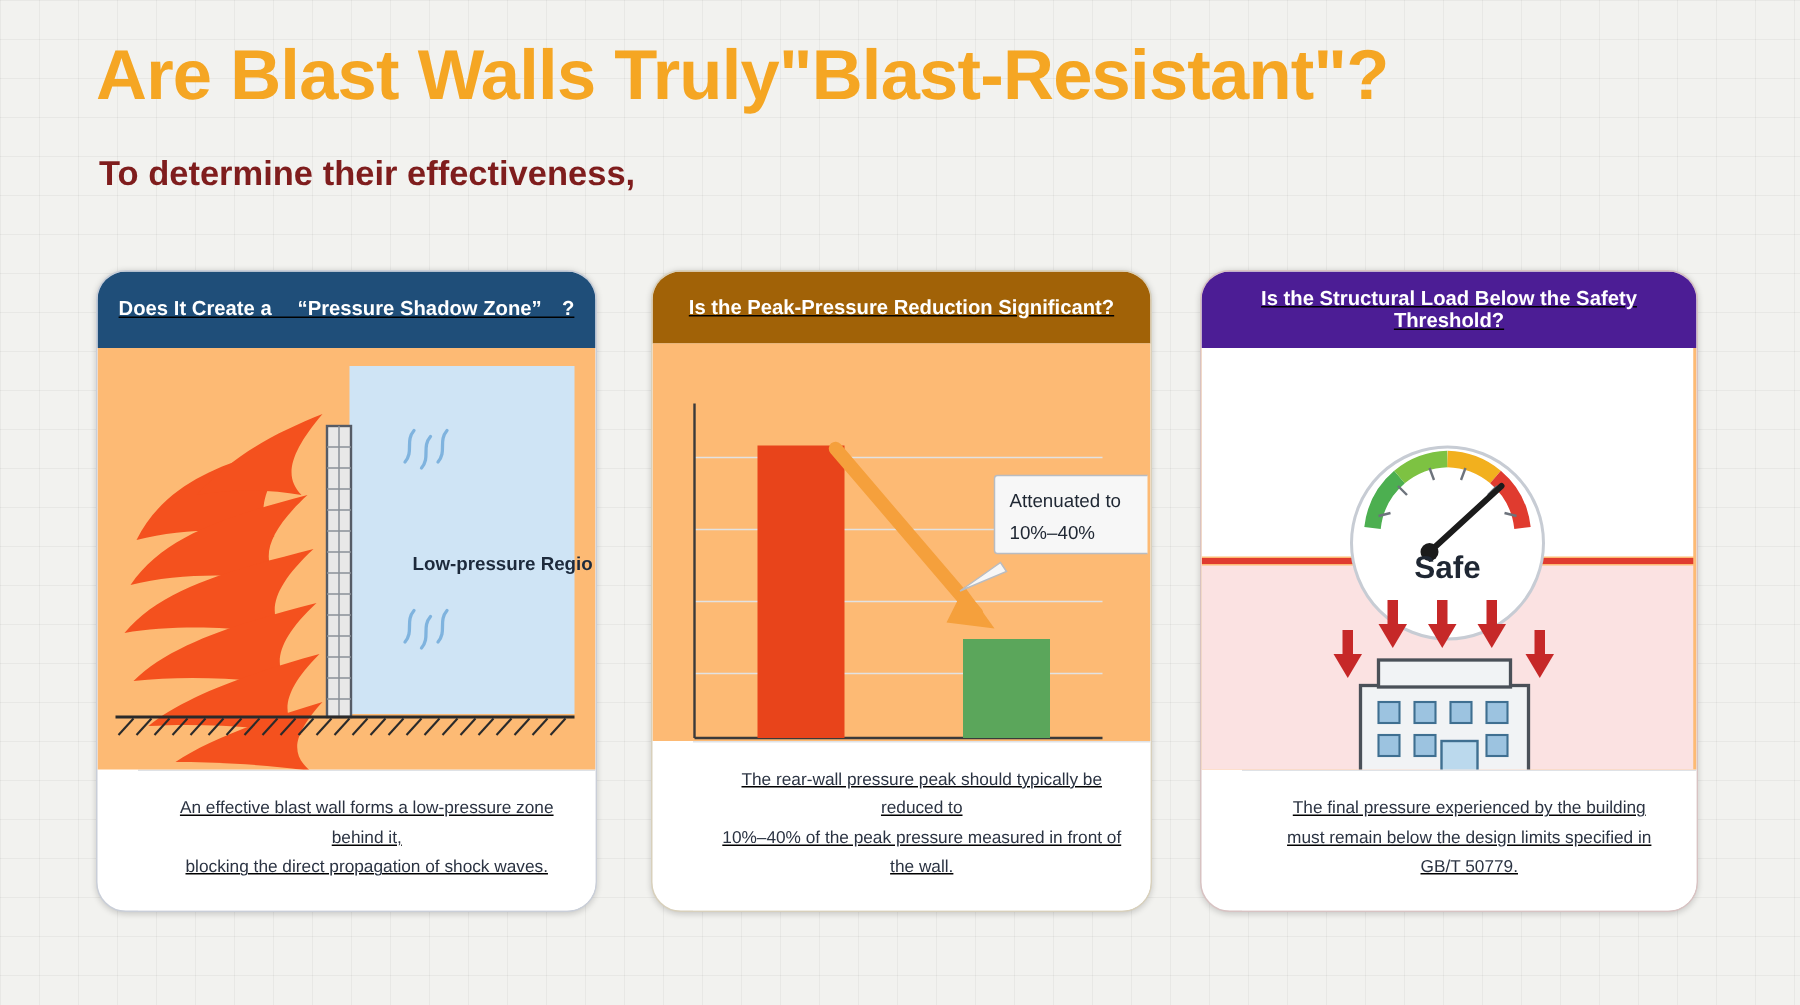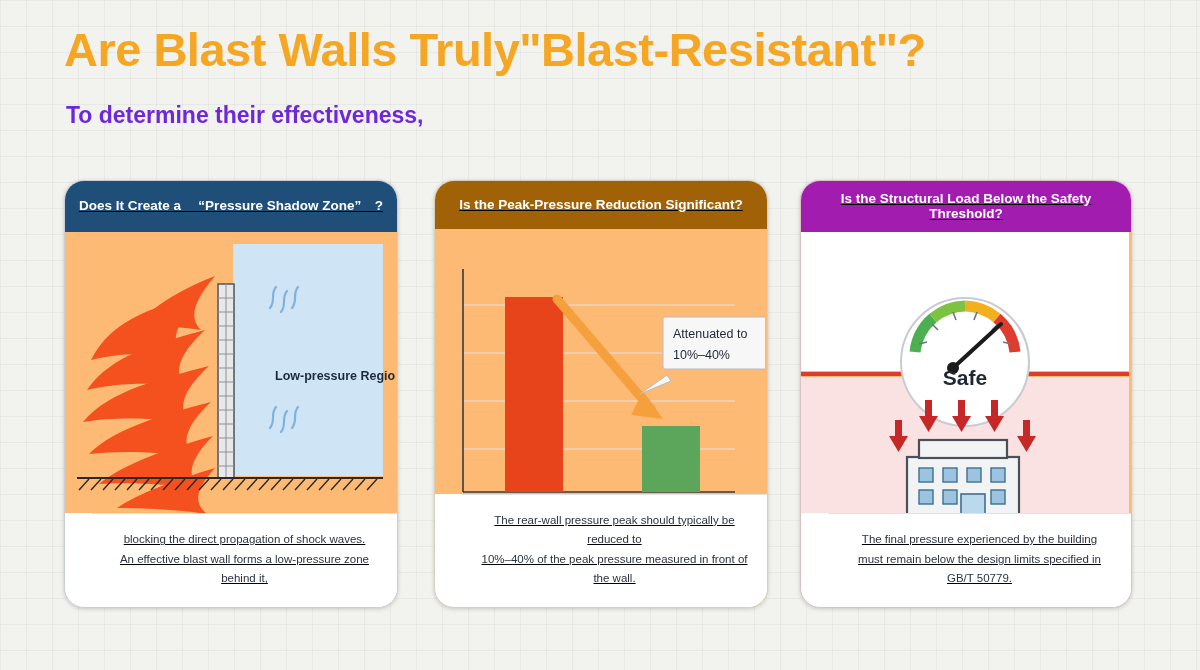--- a/index.html
+++ b/index.html
@@ -38,21 +38,21 @@
     letter-spacing: -0.5px;
     white-space: nowrap;
   }
   #subtitle {
     position: absolute;
     left: 66px;
     top: 100px;
     width: 1000px;
     font-size: 23px;
     font-weight: bold;
-    color: #6d28d9;
+    color: #7f1d1d;
     line-height: 1.38;
   }
   .card {
     position: absolute;
     top: 180px;
     width: 332px;
     height: 426px;
     background: #ffffff;
     border-radius: 20px;
     box-shadow: 0 1px 4px rgba(0,0,0,0.18);
@@ -72,21 +72,21 @@
     justify-content: center;
     color: #ffffff;
     font-size: 13.5px;
     font-weight: bold;
     text-align: center;
     padding: 0 10px;
     box-sizing: border-box;
   }
   #card-1 .card-header { background: #1F4E79; }
   #card-2 .card-header { background: #a16207; }
-  #card-3 .card-header { background: #a21caf; }
+  #card-3 .card-header { background: #4c1d95; }
 
   .card-body {
     flex: 1 1 auto;
     position: relative;
     background: #fdba74;
     overflow: hidden;
   }
   .card-caption {
     border-top: 1px solid #dfe2e6;
     padding: 16px 18px 18px 18px;
@@ -188,22 +188,22 @@
           <line x1="254" y1="258" x2="264" y2="247"></line>
           <line x1="266" y1="258" x2="276" y2="247"></line>
           <line x1="278" y1="258" x2="288" y2="247"></line>
           <line x1="290" y1="258" x2="300" y2="247"></line>
           <line x1="302" y1="258" x2="312" y2="247"></line>
         </g>
         <text class="label-text" x="210" y="148" font-size="12.5" fill="#1d2a3c" font-weight="bold">Low-pressure Region</text>
       </svg>
     </div>
     <div class="card-caption">
+      <span class="caption-line">An effective blast wall forms a low-pressure zone behind it,</span>
       <span class="caption-line">blocking the direct propagation of shock waves.</span>
-      <span class="caption-line">An effective blast wall forms a low-pressure zone behind it,</span>
     </div>
   </div>
 
   <div class="card" id="card-2">
     <div class="card-header">Is the Peak-Pressure Reduction Significant?</div>
     <div class="card-body">
       <svg width="330" height="300" viewBox="0 0 330 300">
 
         <g stroke="#e2e2e2" stroke-width="1">
           <line x1="28" y1="76" x2="300" y2="76"></line>

